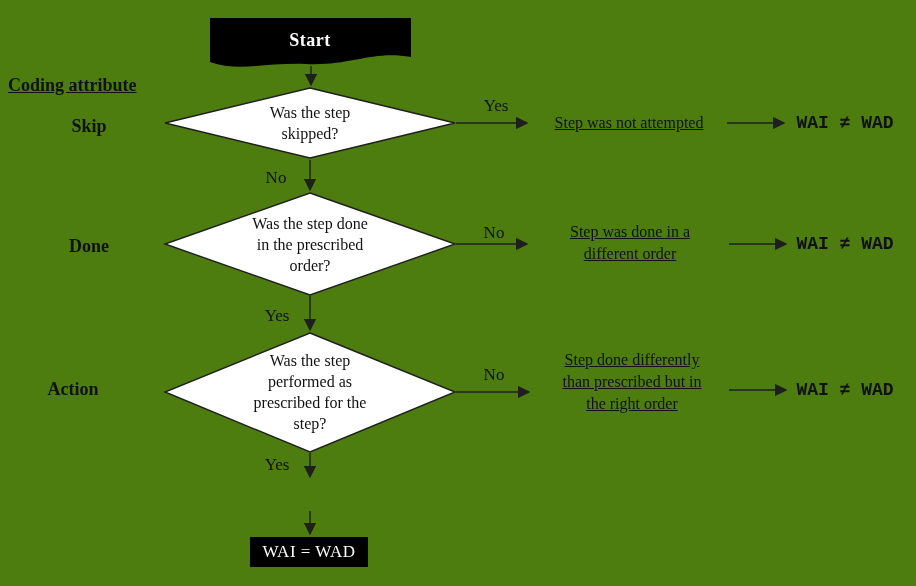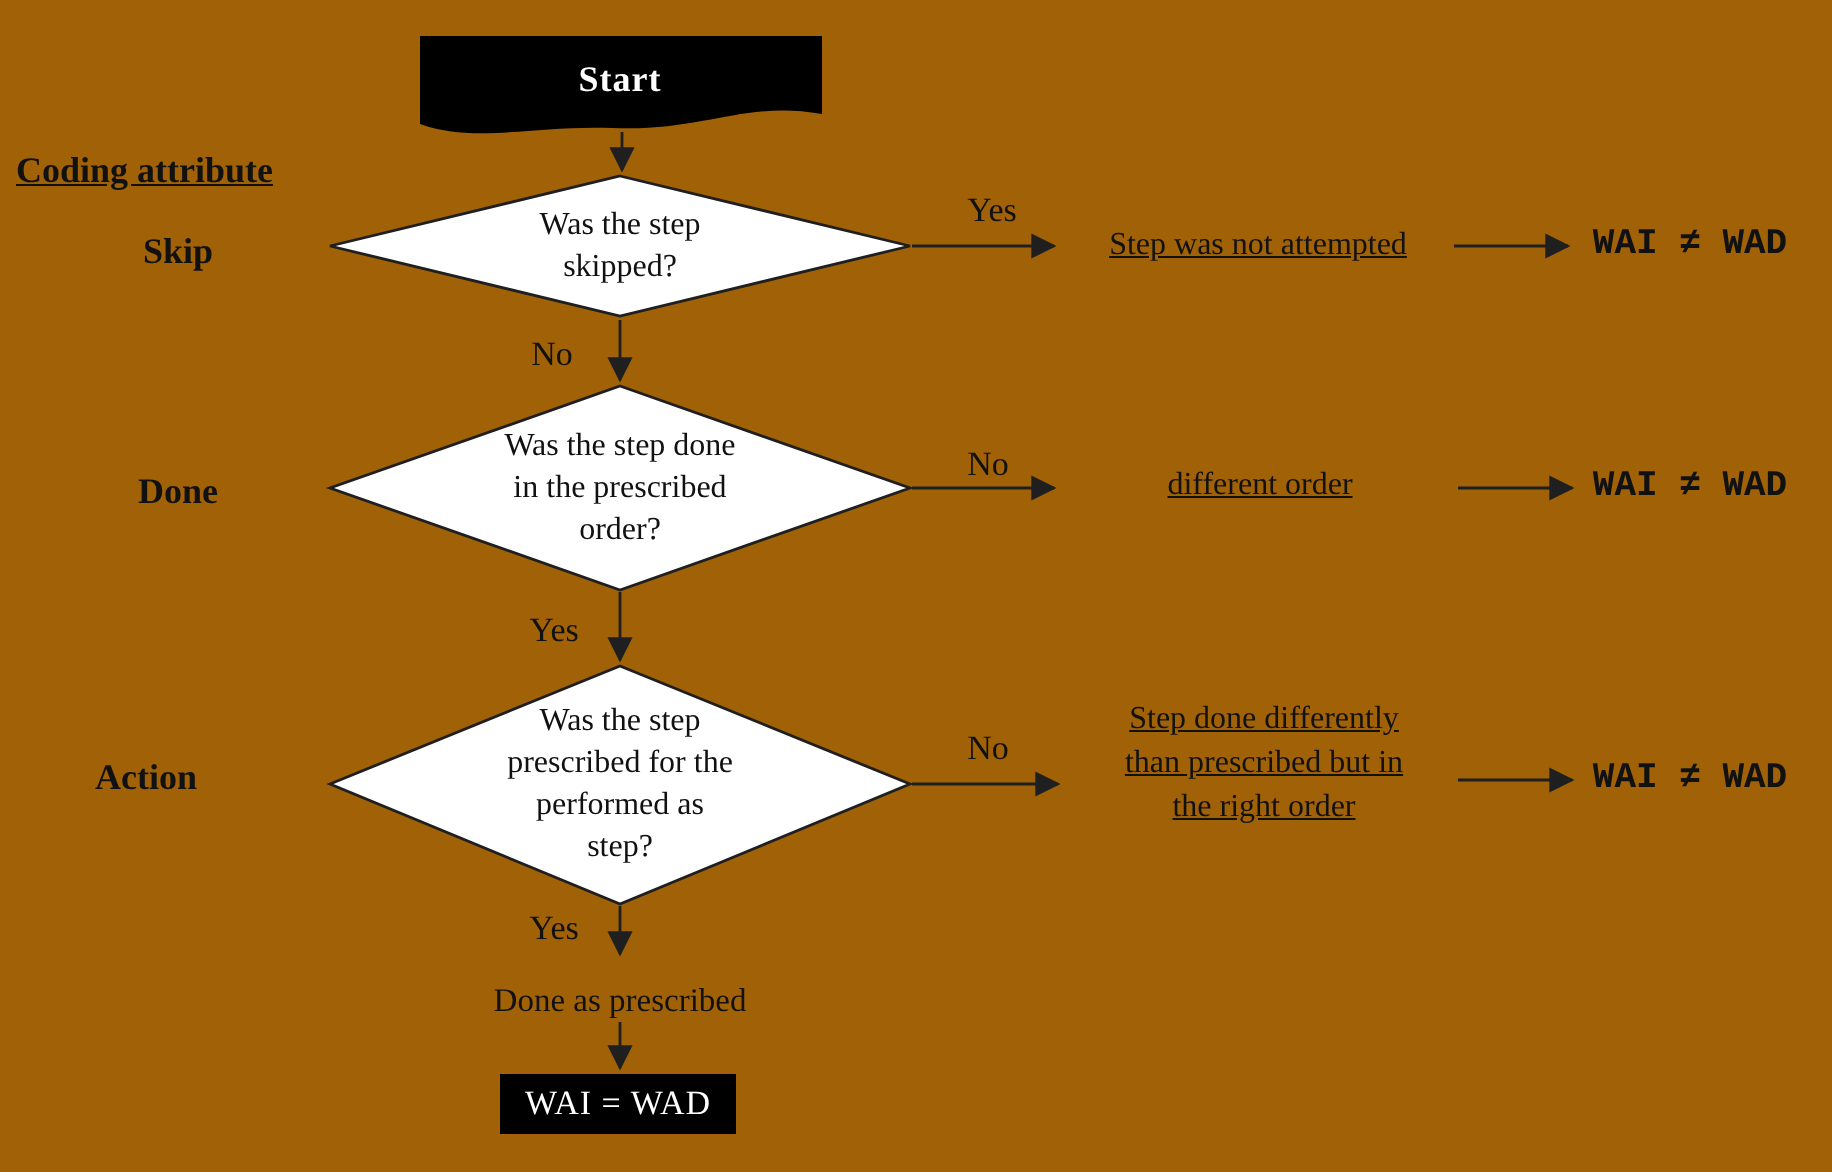--- a/index.html
+++ b/index.html
@@ -1,20 +1,20 @@
 <!DOCTYPE html>
 <html><head>
 <meta charset="utf-8">
 <style>
   html, body { margin: 0; padding: 0; background: #ffffff; }
   .canvas {
     position: relative;
     width: 916px;
     height: 586px;
-    background: #a16207;
+    background: #4d7c0f;
     font-family: "Liberation Serif", serif;
     color: #111111;
     overflow: hidden;
   }
   svg.layer { position: absolute; left: 0; top: 0; }
   .txt {
     position: absolute;
     transform: translate(-50%, -50%);
     text-align: center;
     white-space: nowrap;
@@ -108,46 +108,46 @@
     <span>Was the step</span>
     <span>skipped?</span>
   </div>
   <div class="txt question q2">
     <span>Was the step done</span>
     <span>in the prescribed</span>
     <span>order?</span>
   </div>
   <div class="txt question q3">
     <span>Was the step</span>
+    <span>performed as</span>
     <span>prescribed for the</span>
-    <span>performed as</span>
     <span>step?</span>
   </div>
 
   <div class="txt edge-label lbl-right-1">Yes</div>
   <div class="txt edge-label lbl-down-1">No</div>
   <div class="txt edge-label lbl-right-2">No</div>
   <div class="txt edge-label lbl-down-2">Yes</div>
   <div class="txt edge-label lbl-right-3">No</div>
   <div class="txt edge-label lbl-down-3">Yes</div>
 
   <div class="txt outcome out1">
     <span>Step was not attempted</span>
   </div>
   <div class="txt outcome out2">
+    <span>Step was done in a</span>
     <span>different order</span>
   </div>
   <div class="txt outcome out3">
     <span>Step done differently</span>
     <span>than prescribed but in</span>
     <span>the right order</span>
   </div>
 
   <div class="txt result res1">WAI ≠ WAD</div>
   <div class="txt result res2">WAI ≠ WAD</div>
   <div class="txt result res3">WAI ≠ WAD</div>
 
-  <div class="txt done-label">Done as prescribed</div>
   <div class="terminal-box">
     <span>WAI = WAD</span>
   </div>
 
 </div>
 
 </body></html>

